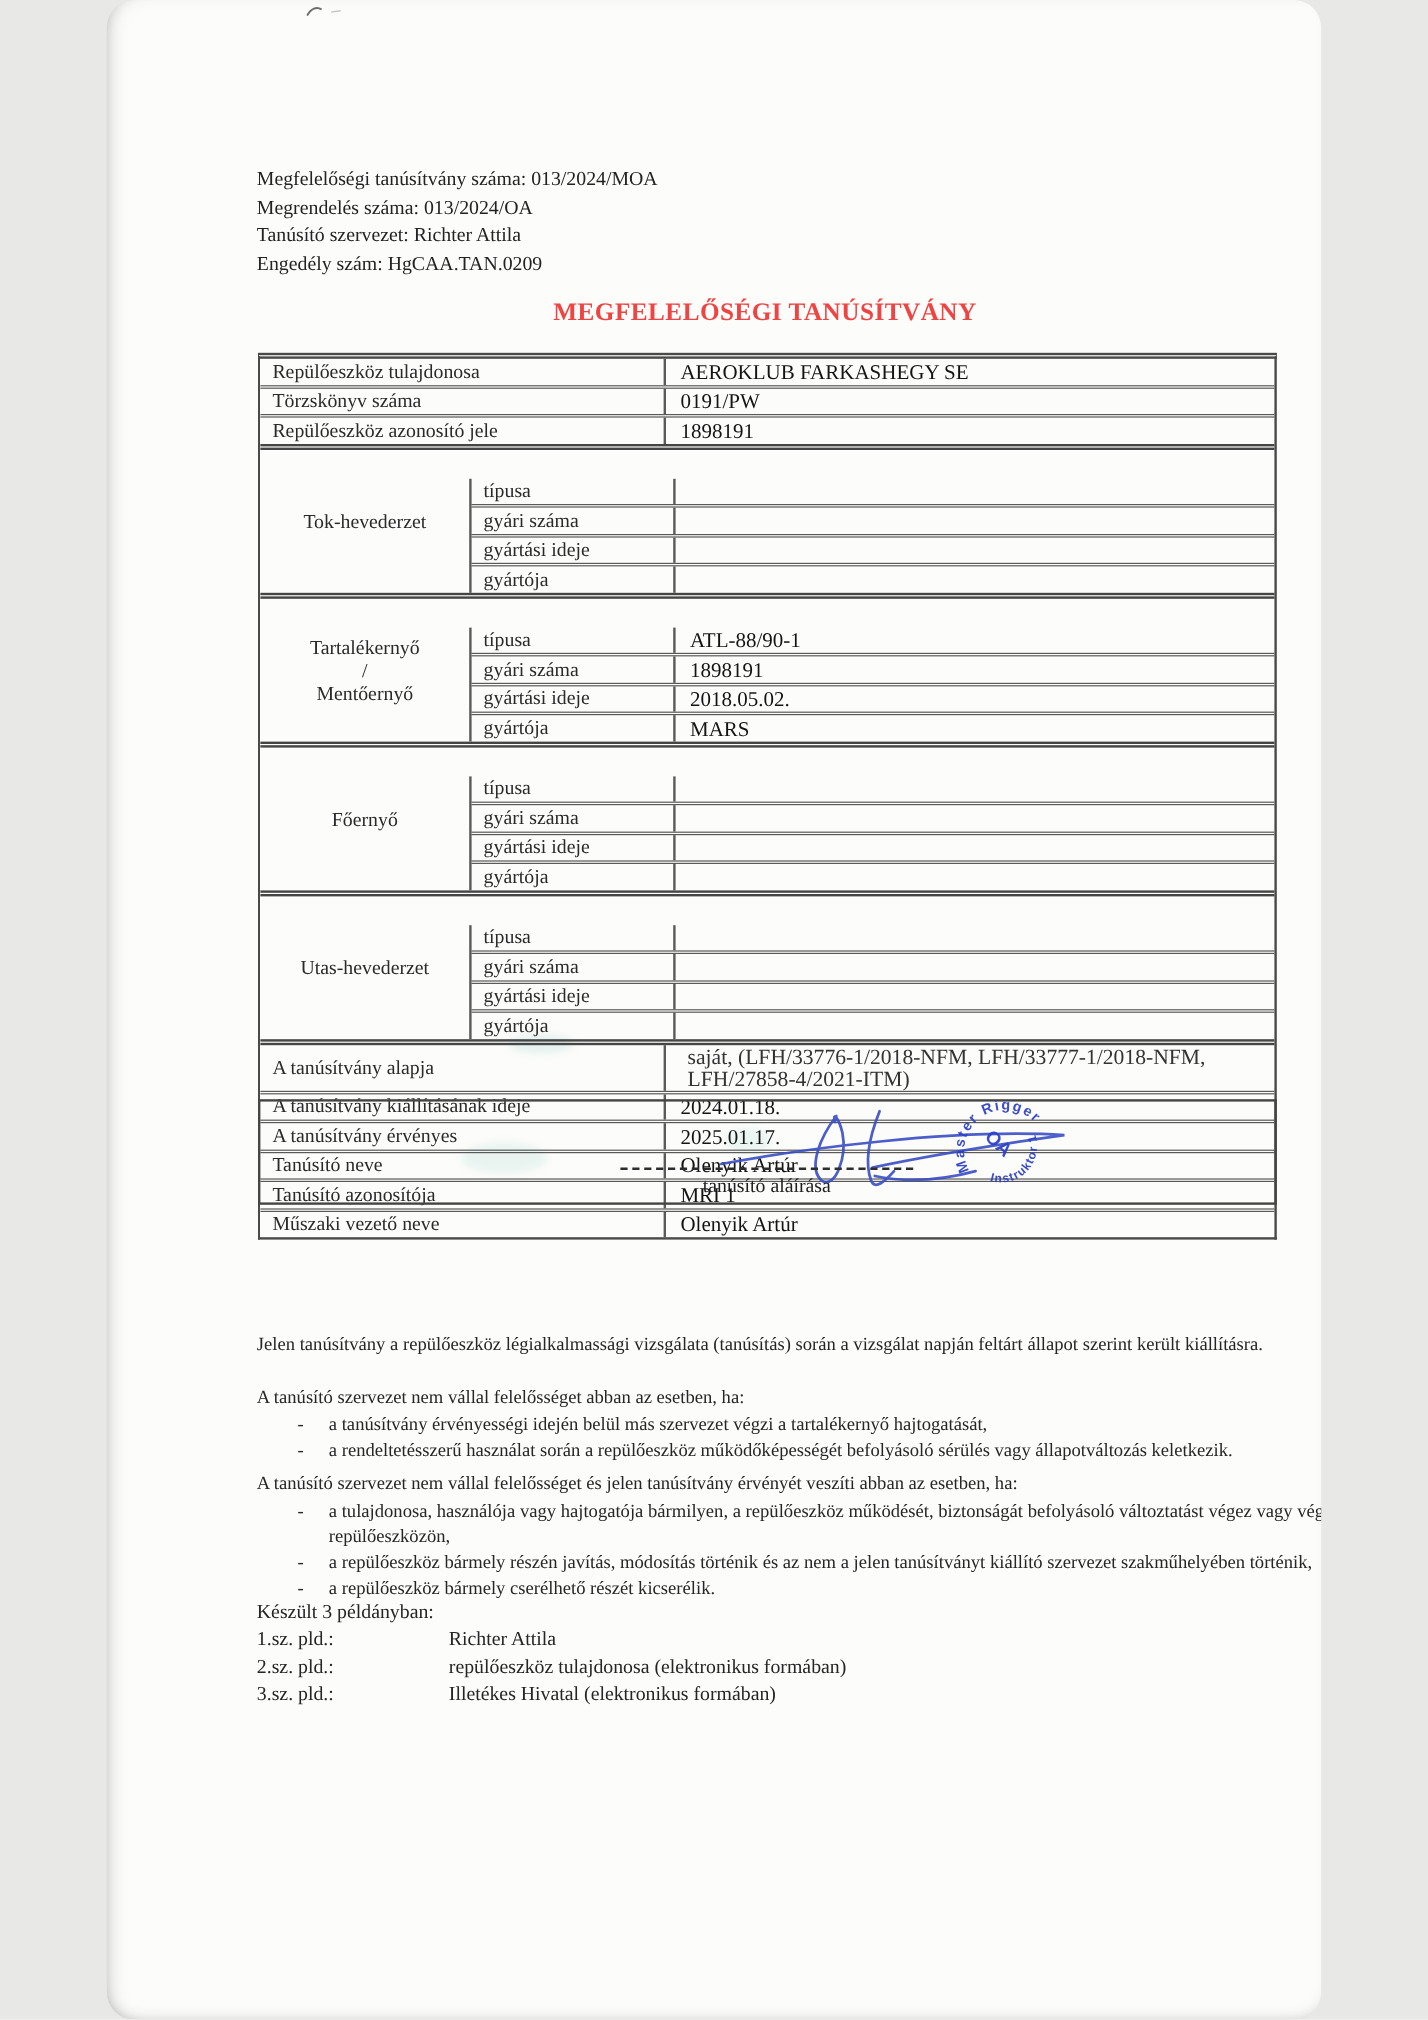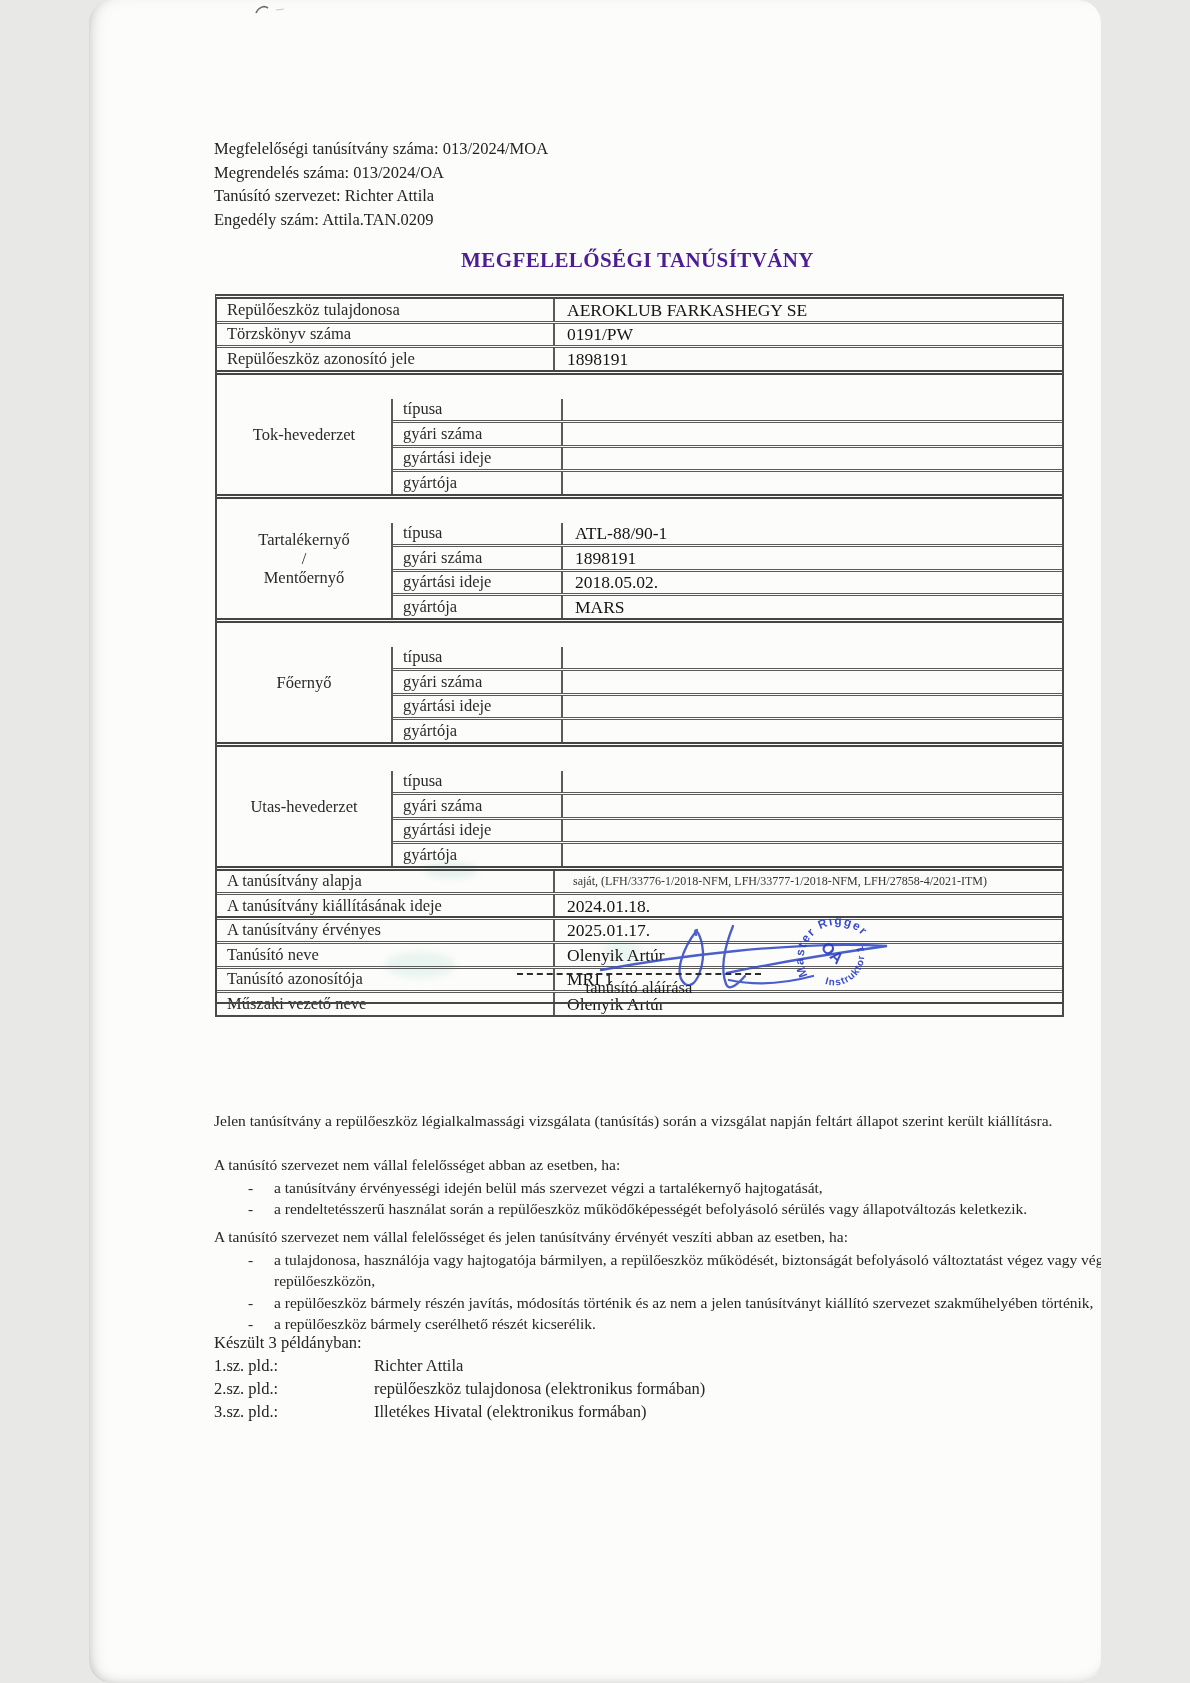--- a/index.html
+++ b/index.html
@@ -7,32 +7,32 @@
   .page{
     position:relative;width:1012px;height:1683px;margin:0 auto;
     background:#fcfcfa;overflow:hidden;
     font-family:"Liberation Serif","DejaVu Serif",serif;color:#222;
     box-shadow:inset 10px 0 18px -14px rgba(60,60,60,.5), inset 0 -8px 14px -12px rgba(60,60,60,.35);
     border-radius:23px;
   }
   
   .header{position:absolute;left:125px;top:137px;font-size:16.5px;line-height:23.5px;color:#232323;}
   .title{position:absolute;left:125px;top:248px;width:847px;text-align:center;
-         font-weight:bold;font-size:21px;letter-spacing:.4px;color:#4c1d95;}
+         font-weight:bold;font-size:21px;letter-spacing:.4px;color:#ef4444;}
   
   .tbl{position:absolute;left:126px;top:294px;width:845px;
        border:2px solid #4a4a4a;border-top:5px double #4a4a4a;color:#1e1e1e;}
   .row{display:grid;grid-template-columns:336px 1fr;border-bottom:3px double #5a5a5a;}
   .srow{display:grid;grid-template-columns:168px 1fr;border-bottom:3px double #5a5a5a;}
   .nb{border-bottom:none !important;}
   .sep{border-top:5px double #454545;}
   .cell{display:flex;align-items:center;min-height:19.5px;padding:1px 8px 1px 10px;
         font-size:16.5px;line-height:18px;color:#2a2a2a;}
   .value{border-left:2px solid #5a5a5a;font-size:17.5px;padding-left:12px;color:#141414;}
-  .vsmall{font-size:12px;padding-left:18px;color:#333;text-align:right;}
+  .vsmall{font-size:18px;padding-left:18px;color:#333;}
   .group{display:flex;}
   .glabel{width:166px;display:flex;flex-direction:column;align-items:center;justify-content:center;
           text-align:center;font-size:16.5px;line-height:19px;padding:2px 4px;color:#2a2a2a;}
   .grows{flex:1;border-left:2px solid #5a5a5a;margin-top:24px;}
   
   .sigbox{position:absolute;left:126px;top:916px;width:845px;height:84px;border:2px solid #454545;}
   .dash{position:absolute;left:300px;top:55px;width:244px;border-top:2.5px dashed #2d2d2d;}
   .sigcap{position:absolute;left:300px;top:60px;width:244px;text-align:center;font-size:16.5px;color:#1f1f1f;}
   .sigsvg{position:absolute;left:248px;top:0px;}
   .stamp{position:absolute;left:566px;top:-14px;transform:rotate(-44deg);opacity:.92;}
@@ -61,21 +61,21 @@
   </svg>
   <div class="mark-right"></div>
   <div class="smudge" style="left:335px;top:862px;width:54px;height:16px;background:rgba(135,205,195,.20);"></div>
   <div class="smudge" style="left:295px;top:952px;width:72px;height:26px;background:rgba(135,205,195,.16);"></div>
   <div class="smudge" style="left:515px;top:940px;width:38px;height:22px;background:rgba(135,205,195,.14);"></div>
 
   <div class="header">
     <div>Megfelelőségi tanúsítvány száma: 013/2024/MOA</div>
     <div>Megrendelés száma: 013/2024/OA</div>
     <div>Tanúsító szervezet: Richter Attila</div>
-    <div>Engedély szám: Attila.TAN.0209</div>
+    <div>Engedély szám: HgCAA.TAN.0209</div>
   </div>
 
   <div class="title">MEGFELELŐSÉGI TANÚSÍTVÁNY</div>
 
   <div class="tbl">
 
     <div class="row">
       <div class="cell">Repülőeszköz tulajdonosa</div>
       <div class="cell value">AEROKLUB FARKASHEGY SE</div>
     </div>

